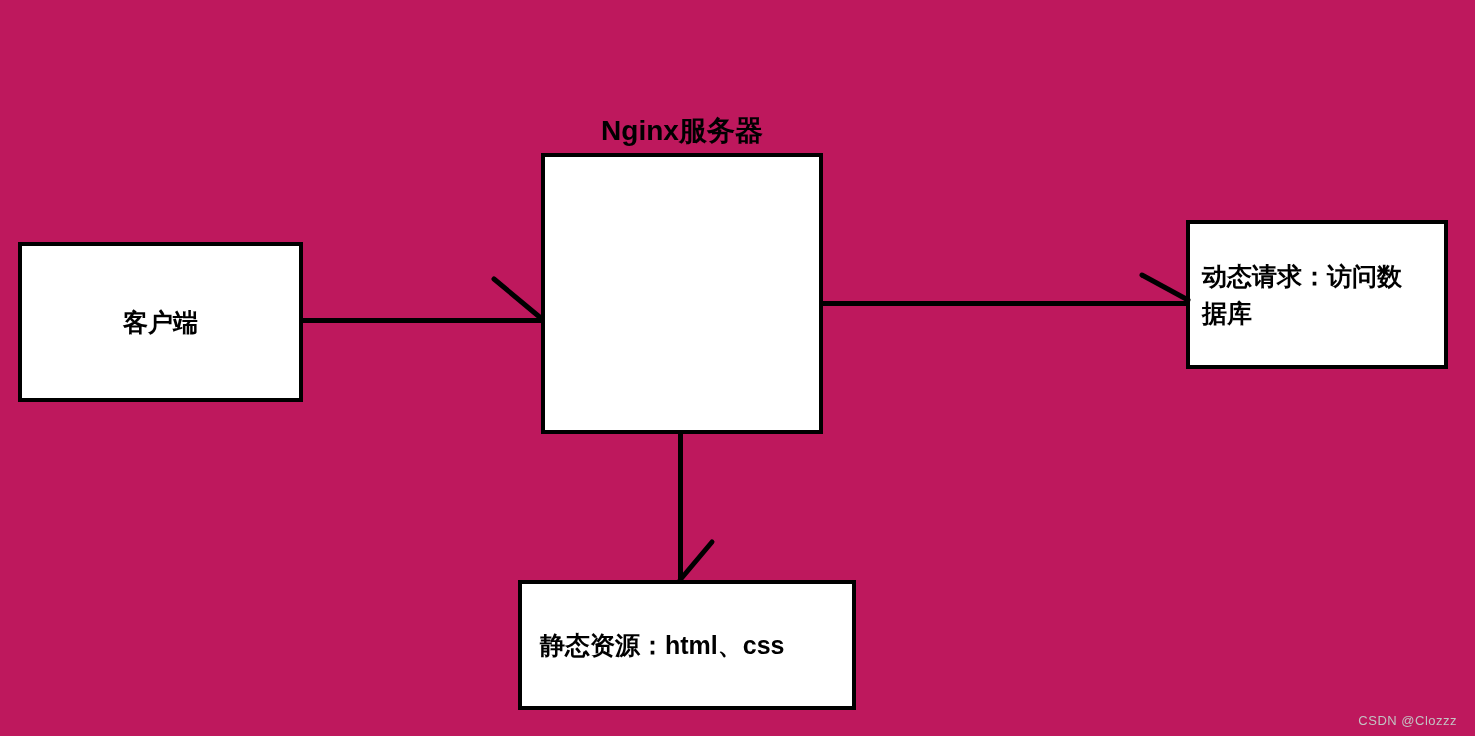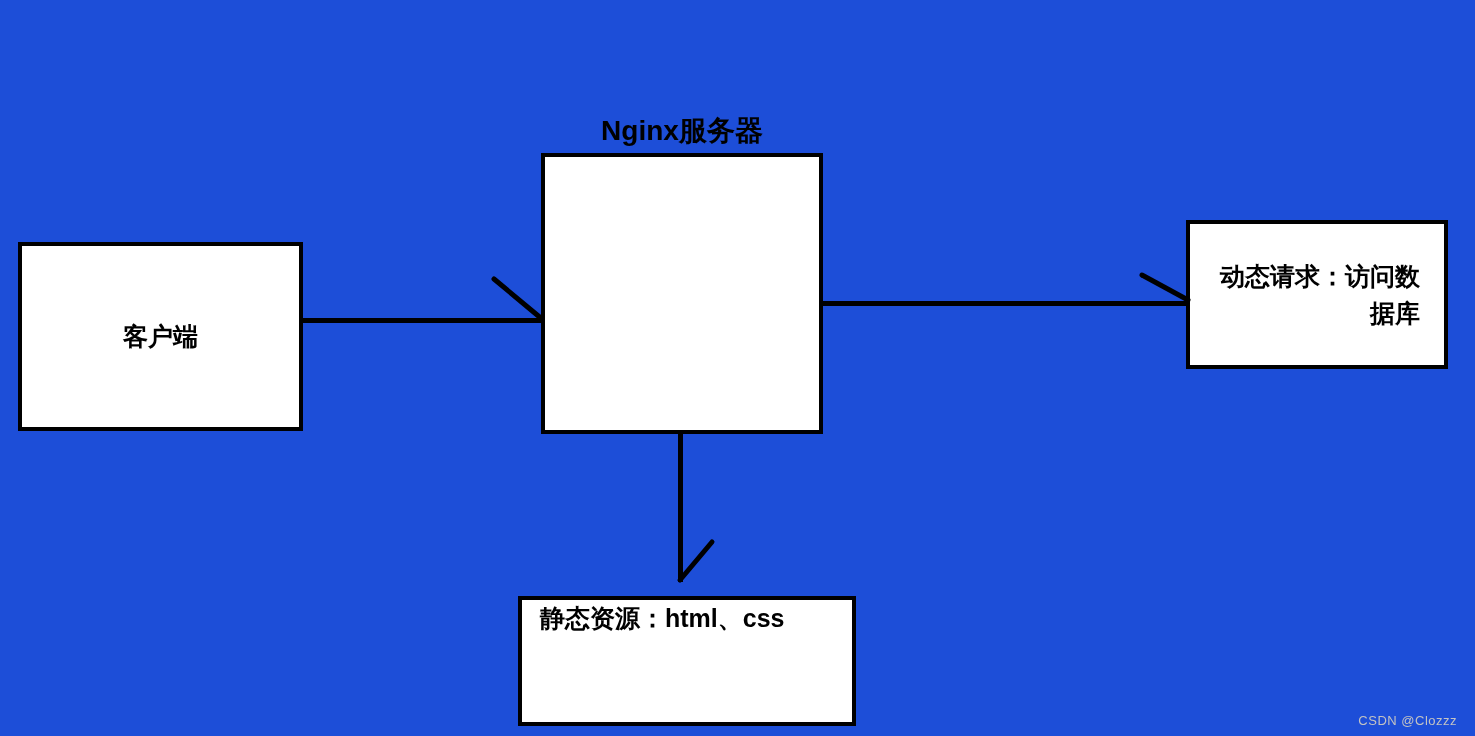--- a/index.html
+++ b/index.html
@@ -7,21 +7,21 @@
     padding: 0;
     background: #ffffff;
   }
   body {
     font-family: "Liberation Sans", "DejaVu Sans", sans-serif;
   }
   #canvas {
     position: relative;
     width: 1475px;
     height: 736px;
-    background: #1d4ed8;
+    background: #be185d;
     overflow: hidden;
   }
   
   .node {
     position: absolute;
     box-sizing: border-box;
     border: 4px solid #000000;
     background: #ffffff;
     display: flex;
   }
@@ -29,21 +29,21 @@
     font-weight: bold;
     color: #000000;
     line-height: 1.45;
     white-space: pre-wrap;
   }
   
   #node-client {
     left: 18px;
     top: 242px;
     width: 285px;
-    height: 189px;
+    height: 160px;
     align-items: center;
     justify-content: center;
   }
   #node-client .node-label {
     font-size: 25px;
     text-align: center;
   }
   
   #node-nginx {
     left: 541px;
@@ -66,30 +66,30 @@
   
   #node-dynamic {
     left: 1186px;
     top: 220px;
     width: 262px;
     height: 149px;
     align-items: center;
   }
   #node-dynamic .node-label {
     font-size: 25px;
-    text-align: right;
+    text-align: left;
     padding: 0 24px 0 12px;
   }
   
   #node-static {
     left: 518px;
     top: 580px;
     width: 338px;
     height: 130px;
-    margin-top: 16px;
+    align-items: center;
   }
   #node-static .node-label {
     font-size: 25px;
     text-align: left;
     padding-left: 18px;
   }
   
   .edge-line {
     position: absolute;
     background: #000000;

